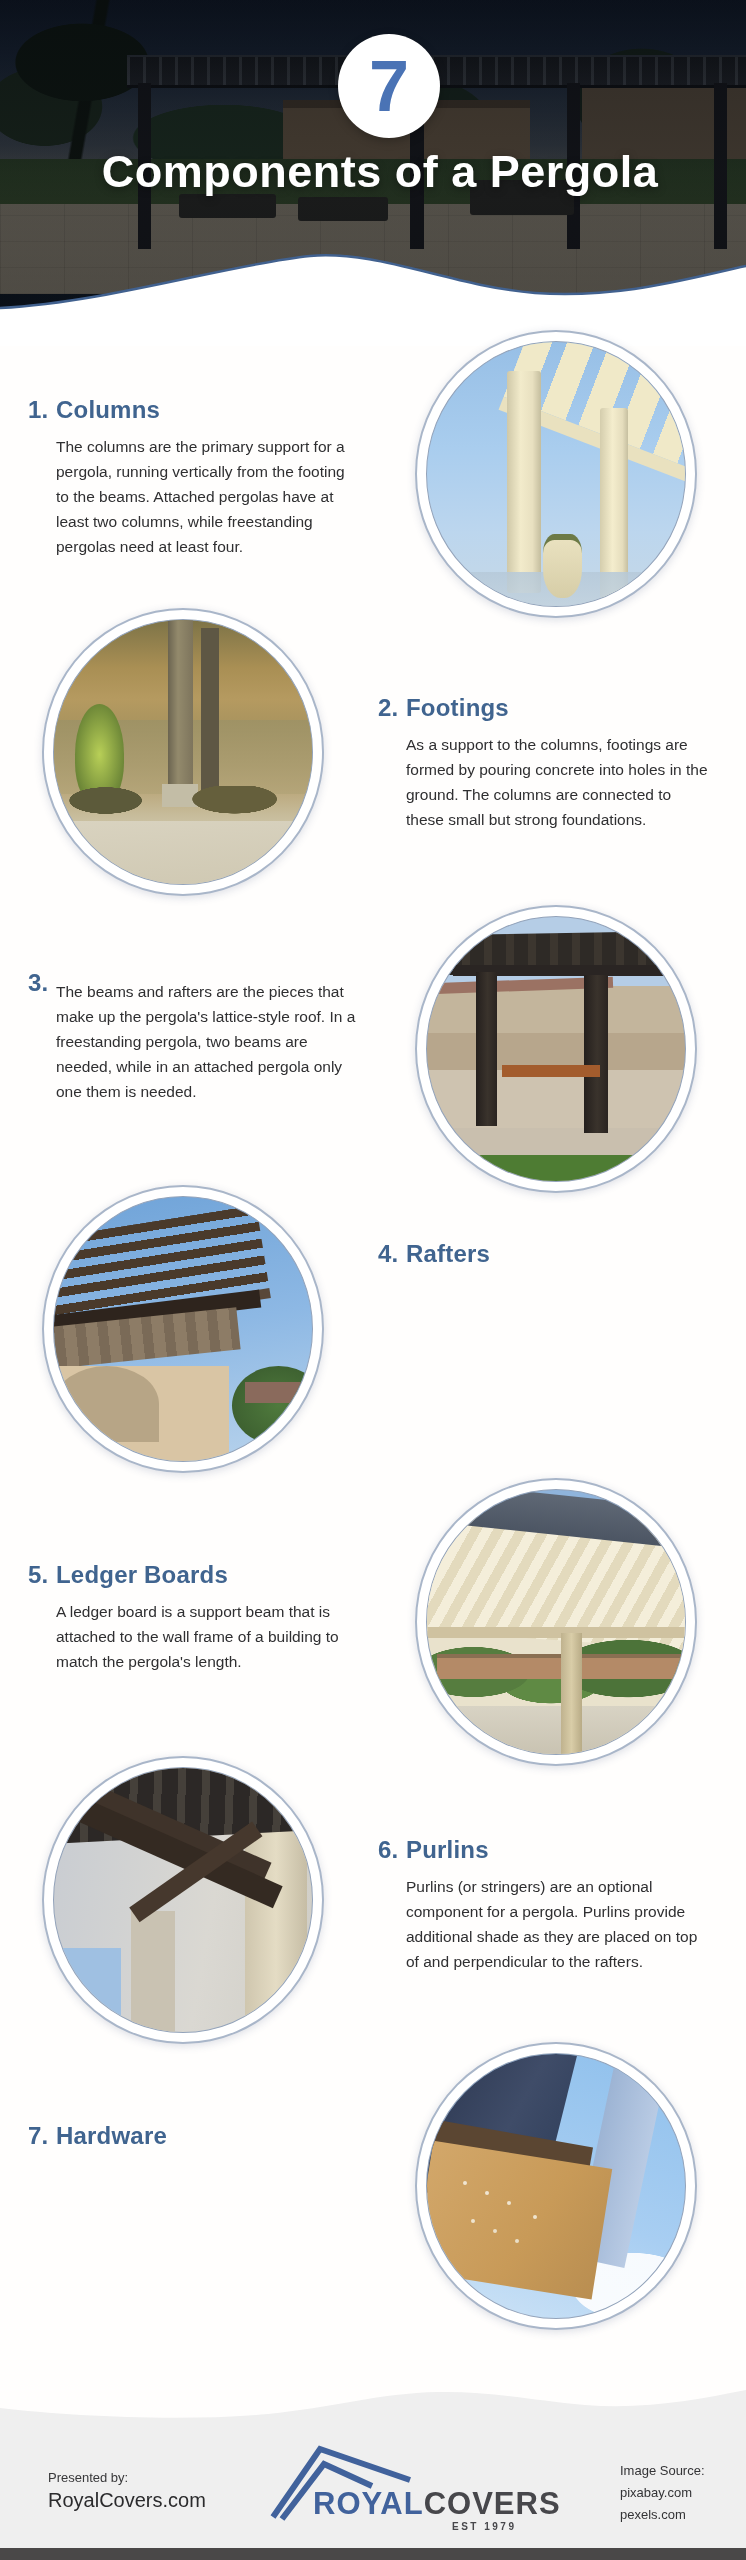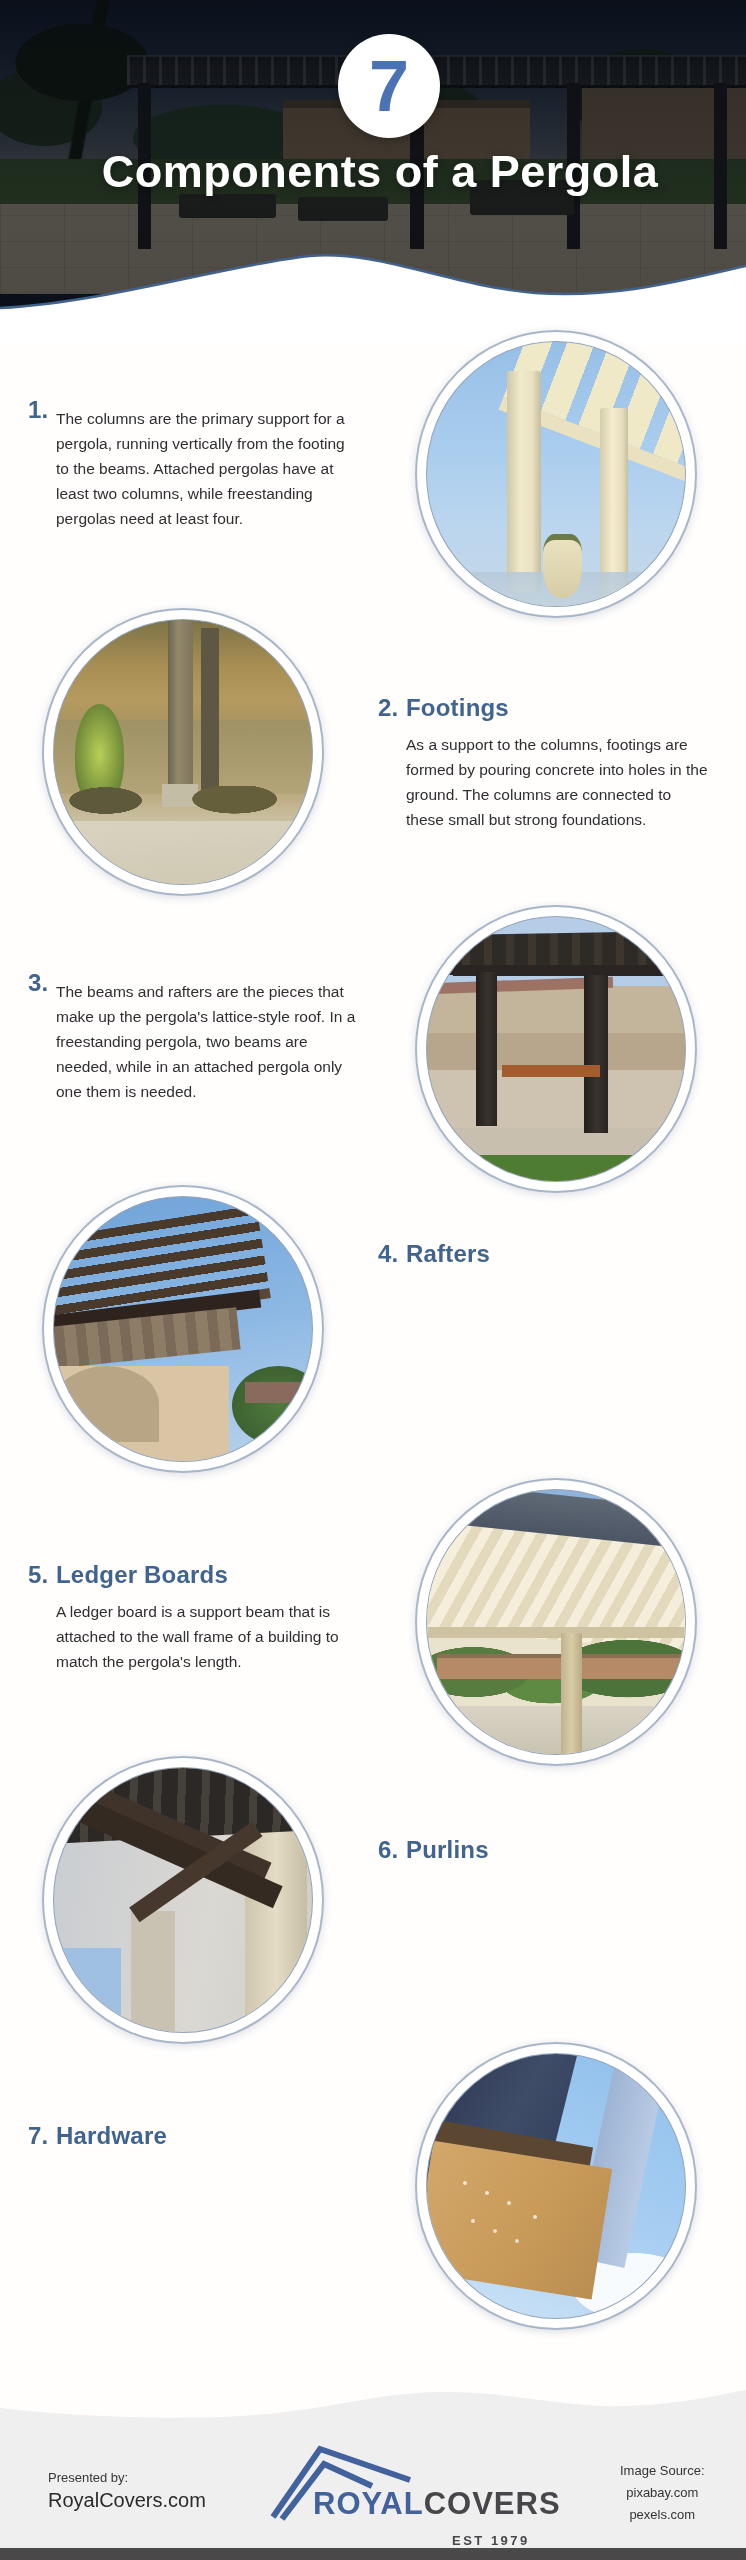--- a/index.html
+++ b/index.html
@@ -183,24 +183,24 @@
   .footer-body{position:absolute;left:0;top:2424px;width:746px;height:124px;
     background:#efefef;z-index:1;}
   .bottom-bar{position:absolute;left:0;top:2548px;width:746px;height:12px;background:#4a4848;z-index:1;}
   .presented{position:absolute;left:48px;top:2470px;z-index:2;}
   .presented .lab{font-size:13px;color:#38383a;margin:0;}
   .presented .site{font-size:20px;color:#2b2b2d;margin:4px 0 0;}
   .logo-roof{position:absolute;left:266px;top:2440px;width:150px;height:82px;z-index:2;}
   .logo-text{position:absolute;left:313px;top:2488px;z-index:2;font-size:31px;font-weight:bold;
     letter-spacing:1px;line-height:1;white-space:nowrap;}
   .logo-text .royal{color:#41629c;} .logo-text .covers{color:#47474b;}
-  .logo-est{position:absolute;left:452px;top:2521px;z-index:2;font-size:13px;font-weight:bold;
-    letter-spacing:2.5px;color:#47474b;margin-top:12px;}
+  .logo-est{position:absolute;left:452px;top:2521px;z-index:2;font-size:10px;font-weight:bold;
+    letter-spacing:2.5px;color:#47474b;}
   .img-src{position:absolute;left:620px;top:2460px;z-index:2;font-size:13px;color:#343436;
-    line-height:22px;text-align:center;}
+    line-height:22px;}
 </style>
 </head>
 <body>
 
 <div class="page">
 
   <header class="hero">
     <div class="trees"></div>
     <div class="palm"></div>
     <div class="house"></div>
@@ -223,20 +223,21 @@
     </svg>
     <div class="badge">
       <span>7</span>
     </div>
     <h1 class="hero-title">Components of a Pergola</h1>
   </header>
 
   <section>
     <div class="txt" style="left:28px;top:396px;">
       <div class="num">1.</div>
+      <h2 class="ttl">Columns</h2>
       <p class="body">The columns are the primary support for a pergola, running vertically from the footing to the beams. Attached pergolas have at least two columns, while freestanding pergolas need at least four.</p>
     </div>
     <figure class="circle" style="left:415px;top:330px;margin:0;">
       <div class="ph ph1">
         <div class="bm"></div>
         <div class="cA"></div>
         <div class="cB"></div>
         <div class="sea"></div>
         <div class="urn"></div>
       </div>
@@ -316,20 +317,21 @@
         <div class="wall"></div>
         <div class="post"></div>
       </div>
     </figure>
   </section>
 
   <section>
     <div class="txt right" style="left:378px;top:1836px;">
       <div class="num">6.</div>
       <h2 class="ttl">Purlins</h2>
+      <p class="body">Purlins (or stringers) are an optional component for a pergola. Purlins provide additional shade as they are placed on top of and perpendicular to the rafters.</p>
     </div>
     <figure class="circle" style="left:42px;top:1756px;margin:0;">
       <div class="ph ph6">
         <div class="sky"></div>
         <div class="c1"></div>
         <div class="c2"></div>
         <div class="soff"></div>
         <div class="b1"></div>
         <div class="b2"></div>
         <div class="br"></div>

